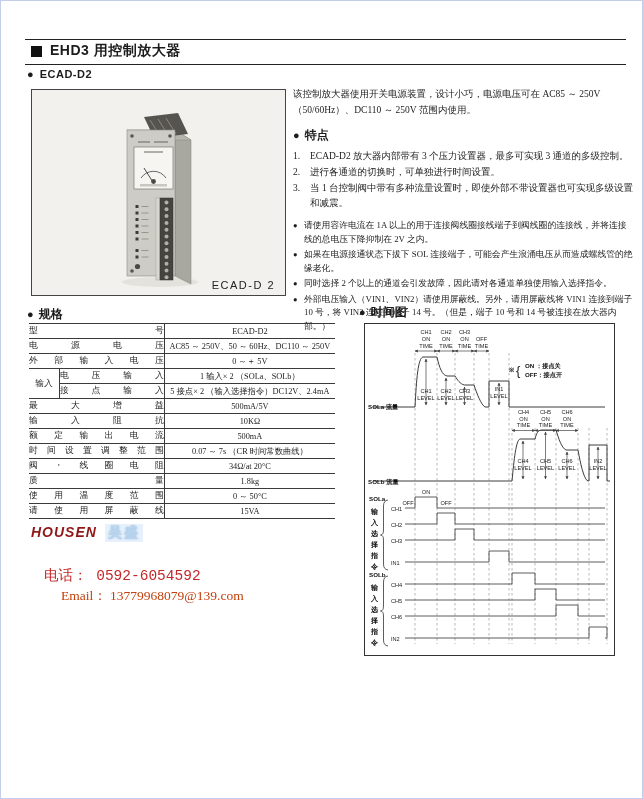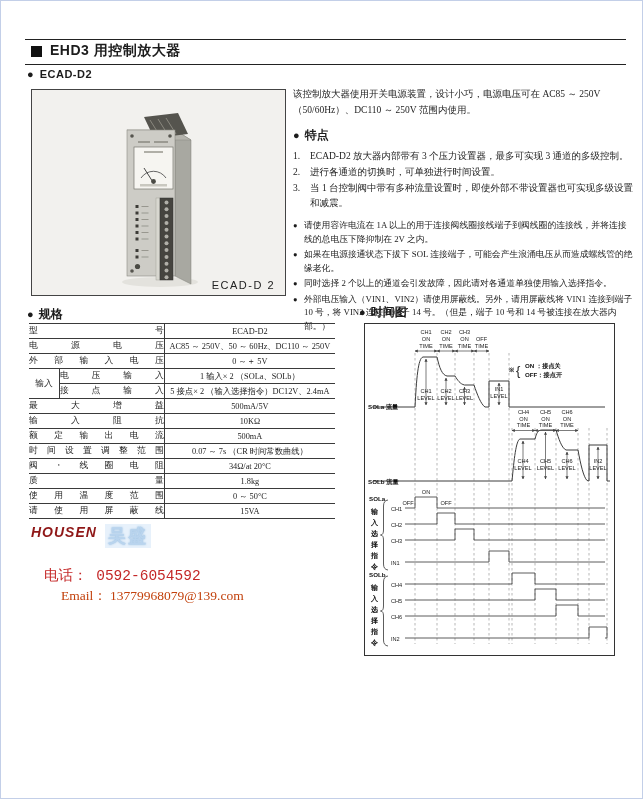--- a/index.html
+++ b/index.html
@@ -42,21 +42,21 @@
   td.lab{font-size:8.8px;padding:0 7px;text-align:justify;text-align-last:justify;text-justify:inter-character;
          border-right:1px solid #3a3a3a;}
   td.glab{width:30px;font-size:8.8px;text-align:center;word-break:break-all;line-height:11px;
           border-right:1px solid #3a3a3a;padding:0 8px;}
   td.val{font-size:8.3px;text-align:center;}
 
   
   .contact{position:absolute;left:30px;top:523px;width:300px;}
   .logo-row{display:flex;align-items:flex-start;gap:8px;}
   .logo-en{font-size:14px;font-weight:bold;letter-spacing:1px;color:#8f1717;font-style:italic;}
-  .logo-cn{font-size:18px;font-weight:bold;color:#b9d4ee;background:#e7f1fb;padding:0 3px;
+  .logo-cn{font-size:14px;font-weight:bold;color:#b9d4ee;background:#e7f1fb;padding:0 3px;
            text-shadow:0 0 2px #8fb8dd;letter-spacing:2px;}
   .phone{position:absolute;left:13px;top:42px;font-size:14.5px;color:#c42828;font-family:Liberation Mono, monospace;}
   .email{position:absolute;left:30px;top:63px;font-size:13.5px;color:#c2410c;font-family:"Liberation Serif",serif;}
   .company{position:absolute;left:102px;top:83px;font-size:14.5px;letter-spacing:2.5px;color:#bf372e;
            font-family:"Liberation Serif",serif;}
 
   
   .time-head{position:absolute;left:358px;top:303px;display:flex;align-items:center;gap:5px;}
   .time-head .t{font-size:12px;font-weight:bold;}
   .tbox{position:absolute;left:363px;top:322px;width:249px;height:331px;border:1px solid #333;background:#fff;}

